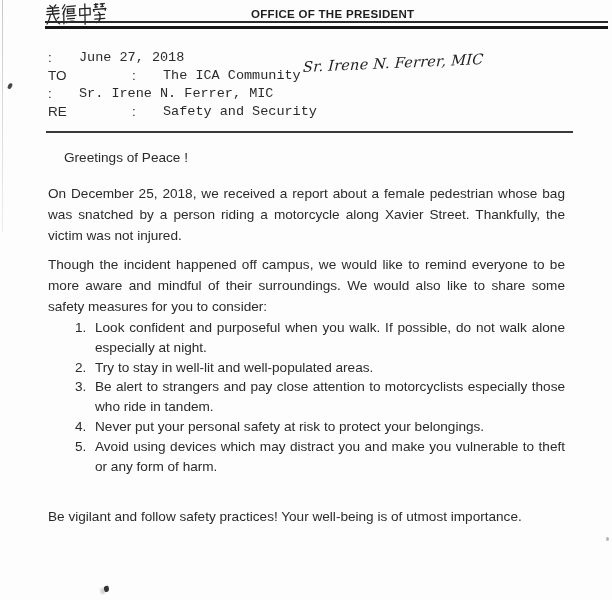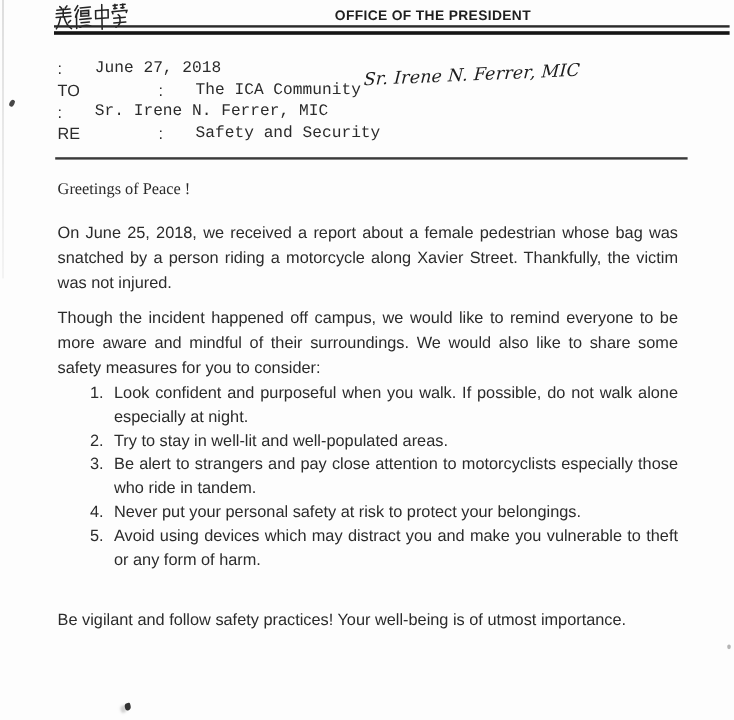--- a/index.html
+++ b/index.html
@@ -8,21 +8,20 @@
     background:#fdfdfd; overflow:hidden;
     font-family:"Liberation Sans", sans-serif; color:#2b2b2b;
   }
 
   
   .school-cal { position:absolute; left:46px; top:3px; transform:rotate(-1deg); }
   .office-title {
     position:absolute; top:8px; left:251px;
     font-size:11.5px; font-weight:bold; letter-spacing:0.3px; color:#1e1e1e;
     white-space:nowrap;
-    margin-left:28px;
   }
   .header-rule {
     position:absolute; left:45px; top:21px; width:563px; height:3px;
     border-top:2px solid #2a2a2a; border-bottom:3px solid #151515;
   }
 
   
   .fields { position:absolute; left:48px; top:49px; font-size:13.5px; }
   .field-row { display:flex; height:18px; line-height:18px; }
   .field-label { width:84px; }
@@ -37,21 +36,21 @@
   .separator {
     position:absolute; left:46px; top:131px; width:527px; height:0;
     border-top:2px solid #3a3a3a;
   }
 
   
   .doc-body {
     position:absolute; left:48px; top:147px; width:517px;
     font-size:13.6px; line-height:21px;
   }
-  .salutation { margin:0 0 15px 0;font-family:Liberation Serif, serif; }
+  .salutation { margin:0 0 15px 16px; }
   .para { margin:0 0 8px 0; text-align:justify; }
   .para-2 { margin-bottom:1px; }
   .measure-list { margin:0; }
   .list-row { display:flex; line-height:19.8px; }
   .list-num { flex:none; width:20px; margin-left:27px; }
   .list-text { flex:1; text-align:justify; }
   .closing { margin-top:30px; }
 
   
   .edge-line {
@@ -137,21 +136,21 @@
     </div>
   </div>
 
   <div class="signature">Sr. Irene N. Ferrer, MIC</div>
 
   <div class="separator"></div>
 
   <div class="doc-body">
     <p class="salutation">Greetings of Peace !</p>
 
-    <p class="para">On June 25, 2018, we received a report about a female pedestrian whose bag was snatched by a person riding a motorcycle along Xavier Street. Thankfully, the victim was not injured.</p>
+    <p class="para">On December 25, 2018, we received a report about a female pedestrian whose bag was snatched by a person riding a motorcycle along Xavier Street. Thankfully, the victim was not injured.</p>
 
     <p class="para para-2">Though the incident happened off campus, we would like to remind everyone to be more aware and mindful of their surroundings.  We would also like to share some safety measures for you to consider:</p>
 
     <div class="measure-list">
       <div class="list-row">
         <span class="list-num">1.</span>
         <span class="list-text">Look confident and purposeful when you walk. If possible, do not walk alone especially at night.</span>
       </div>
       <div class="list-row">
         <span class="list-num">2.</span>

